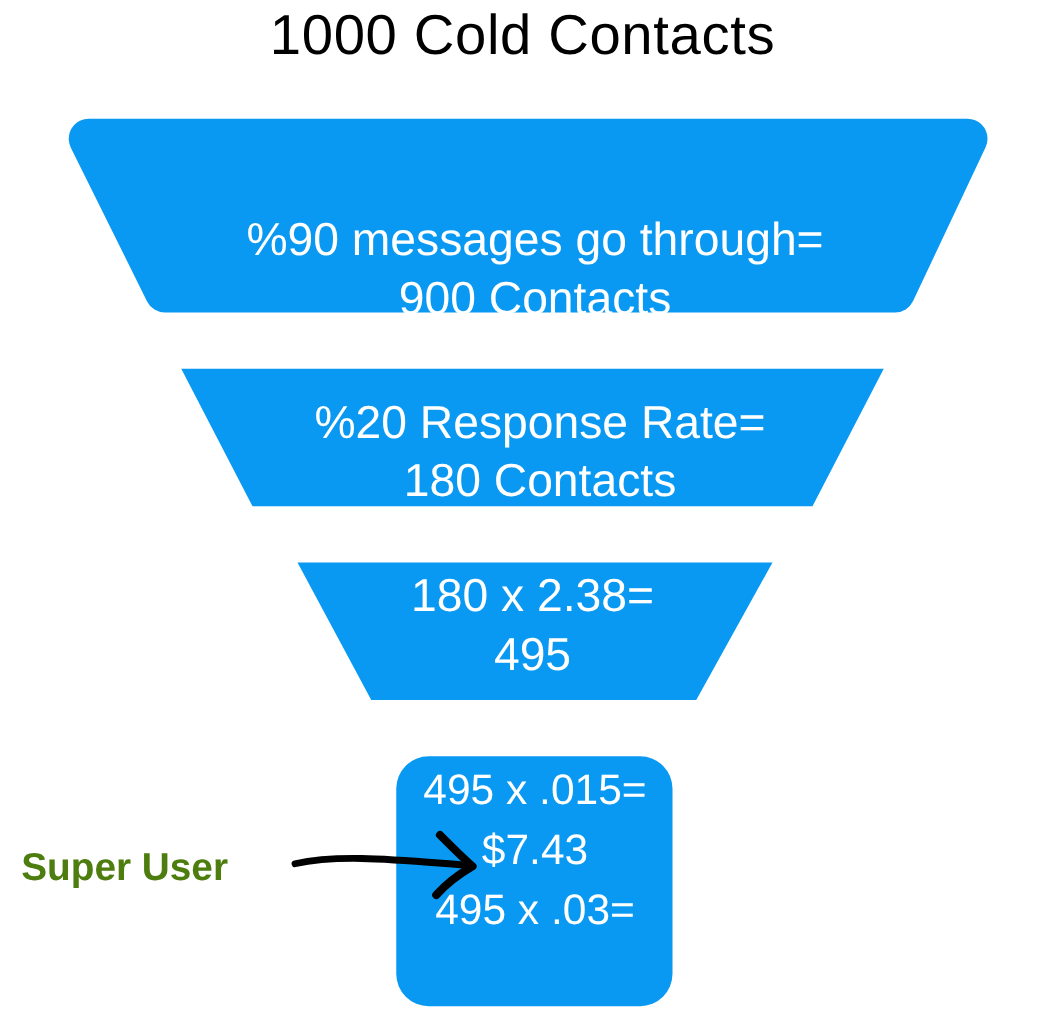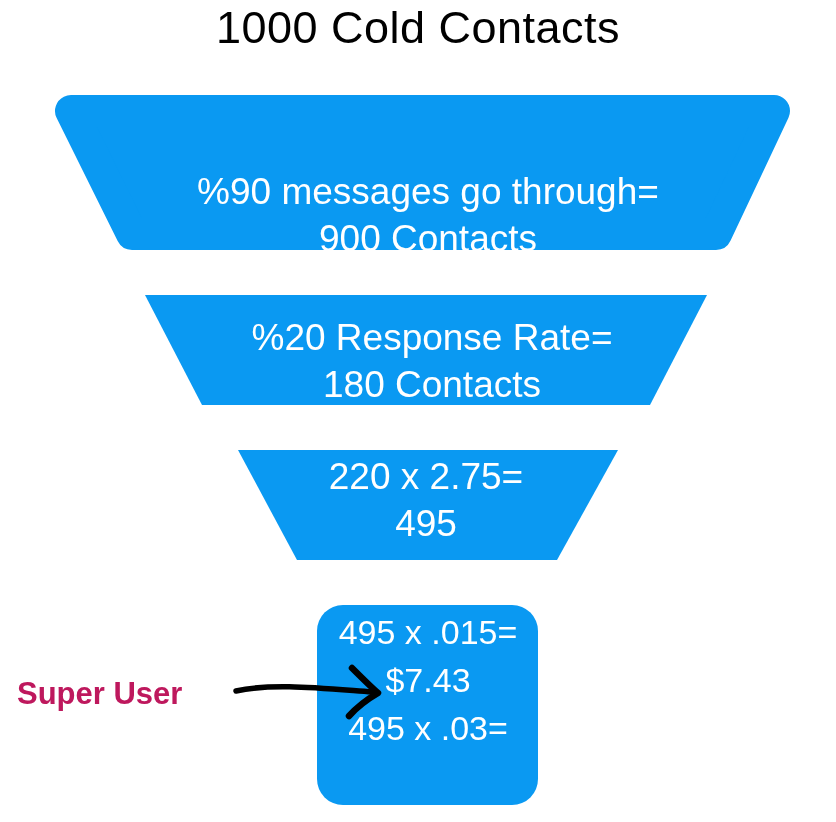--- a/index.html
+++ b/index.html
@@ -40,21 +40,21 @@
   }
   .box-label {
     font-size: 34px;
     line-height: 48px;
   }
   .super-user {
     position: absolute;
     left: 17px; top: 676px;
     font-size: 31px;
     font-weight: 700;
-    color: #be185d;
+    color: #4d7c0f;
     white-space: nowrap;
   }
 </style>
 </head>
 <body>
 
 <div class="stage">
 
   <h1 class="title">1000 Cold Contacts</h1>
 
@@ -78,21 +78,21 @@
     <div>%90 messages go through=</div>
     <div>900 Contacts</div>
   </div>
 
   <div class="tier-label" style="left:432px; top:314px;">
     <div>%20 Response Rate=</div>
     <div>180 Contacts</div>
   </div>
 
   <div class="tier-label" style="left:426px; top:453px;">
-    <div>220 x 2.75=</div>
+    <div>180 x 2.38=</div>
     <div>495</div>
   </div>
 
   <div class="tier-label box-label" style="left:428px; top:608px;">
     <div>495 x .015=</div>
     <div>$7.43</div>
     <div>495 x .03=</div>
   </div>
 
   <div class="super-user">Super User</div>

